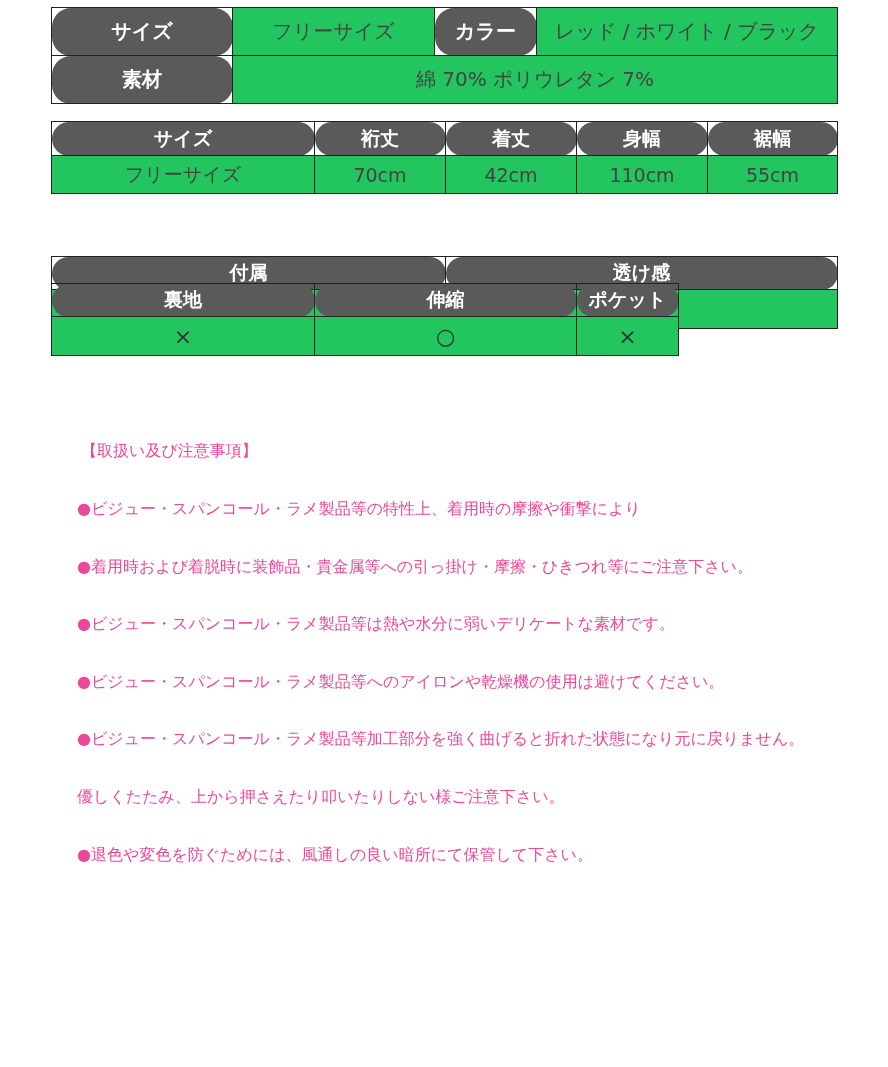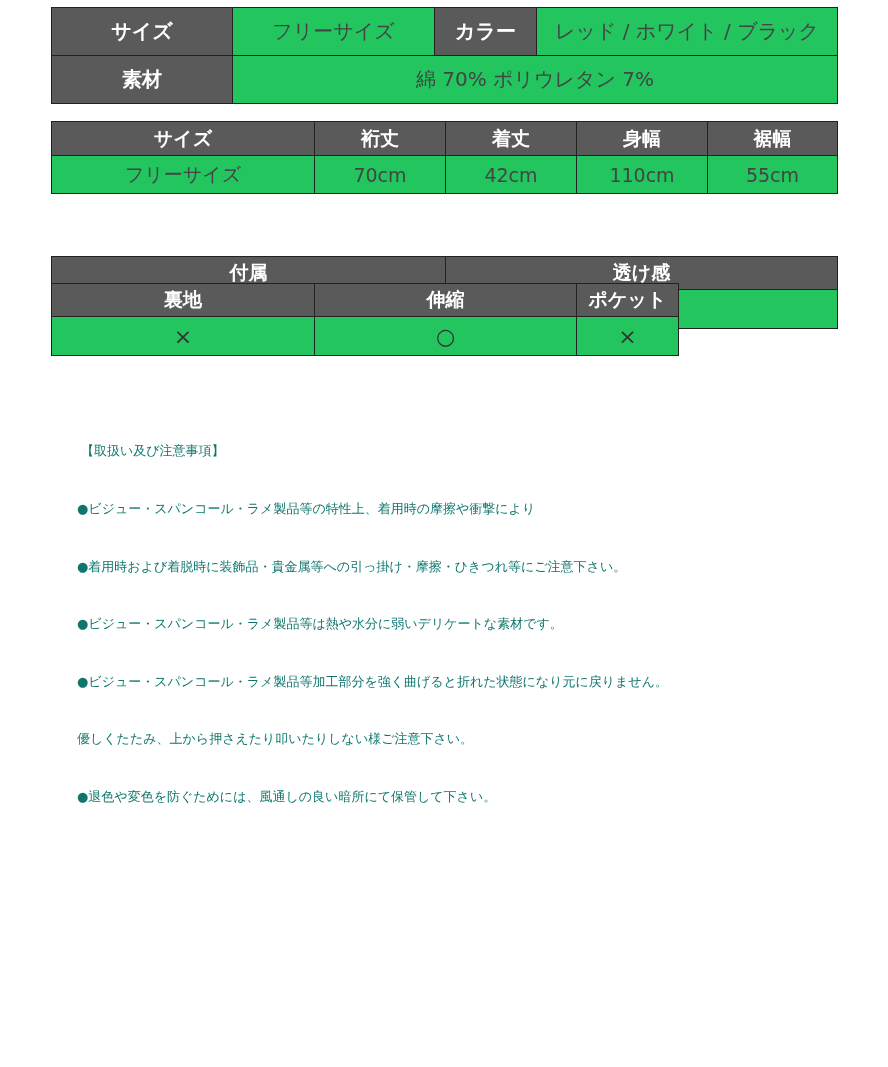--- a/index.html
+++ b/index.html
@@ -1,32 +1,32 @@
 <!DOCTYPE html>
 <html><head>
   <meta charset="utf-8">
   <style>
     html, body { margin: 0; padding: 0; background: #ffffff; }
     body { width: 888px; height: 1067px; position: relative; overflow: hidden;
       font-family: "DejaVu Sans", sans-serif; color: #333; }
     table { border-collapse: collapse; position: absolute; table-layout: fixed; }
     td { border: 1.5px solid #222; text-align: center; vertical-align: middle; padding: 0; }
-    .hd { background: #5a5a5a; color: #fff; font-weight: bold; }
+    .hd { background: #5a5a5a; color: #fff; font-weight: bold; border-radius: 19px; }
     .val { background: #22c55e; color: #444; }
     #t1 { left: 51px; top: 7px; width: 787px; font-size: 20px; }
     #t1 td { height: 47px; }
     #t2 { left: 51px; top: 121px; width: 787px; font-size: 19px; }
     #t2 tr.h td { height: 33px; }
     #t2 tr.v td { height: 37px; }
     #t3 { left: 51px; top: 210px; width: 787px; font-size: 19px; margin-top: 46px; }
     #t3 tr.h td { height: 32px; }
     #t3 tr.v td { height: 38px; }
     .sym { font-size: 22px; color: #333; }
-    #notes { position: absolute; left: 77px; top: 403px; font-size: 13px; line-height: 19.2px;
-      color: #0f766e; white-space: pre; }
+    #notes { position: absolute; left: 77px; top: 403px; font-size: 16px; line-height: 19.2px;
+      color: #ec4899; white-space: pre; }
     #notes .title { padding-left: 4px; }
   </style>
 </head>
 <body>
 
 <table id="t1">
   <colgroup>
       <col style="width:181px">
       <col style="width:202px">
       <col style="width:102px">
@@ -109,16 +109,17 @@
     <td class="val sym" style="height:38px">×</td>
   </tr>
 </tbody>
   </table>
 
 <div id="notes">
   <div class="title">【取扱い及び注意事項】</div>
   <div>●ビジュー・スパンコール・ラメ製品等の特性上、着用時の摩擦や衝撃により</div>
   <div>●着用時および着脱時に装飾品・貴金属等への引っ掛け・摩擦・ひきつれ等にご注意下さい。</div>
   <div>●ビジュー・スパンコール・ラメ製品等は熱や水分に弱いデリケートな素材です。</div>
+  <div>●ビジュー・スパンコール・ラメ製品等へのアイロンや乾燥機の使用は避けてください。</div>
   <div>●ビジュー・スパンコール・ラメ製品等加工部分を強く曲げると折れた状態になり元に戻りません。</div>
   <div>優しくたたみ、上から押さえたり叩いたりしない様ご注意下さい。</div>
   <div>●退色や変色を防ぐためには、風通しの良い暗所にて保管して下さい。</div>
 </div>
 
 </body></html>

